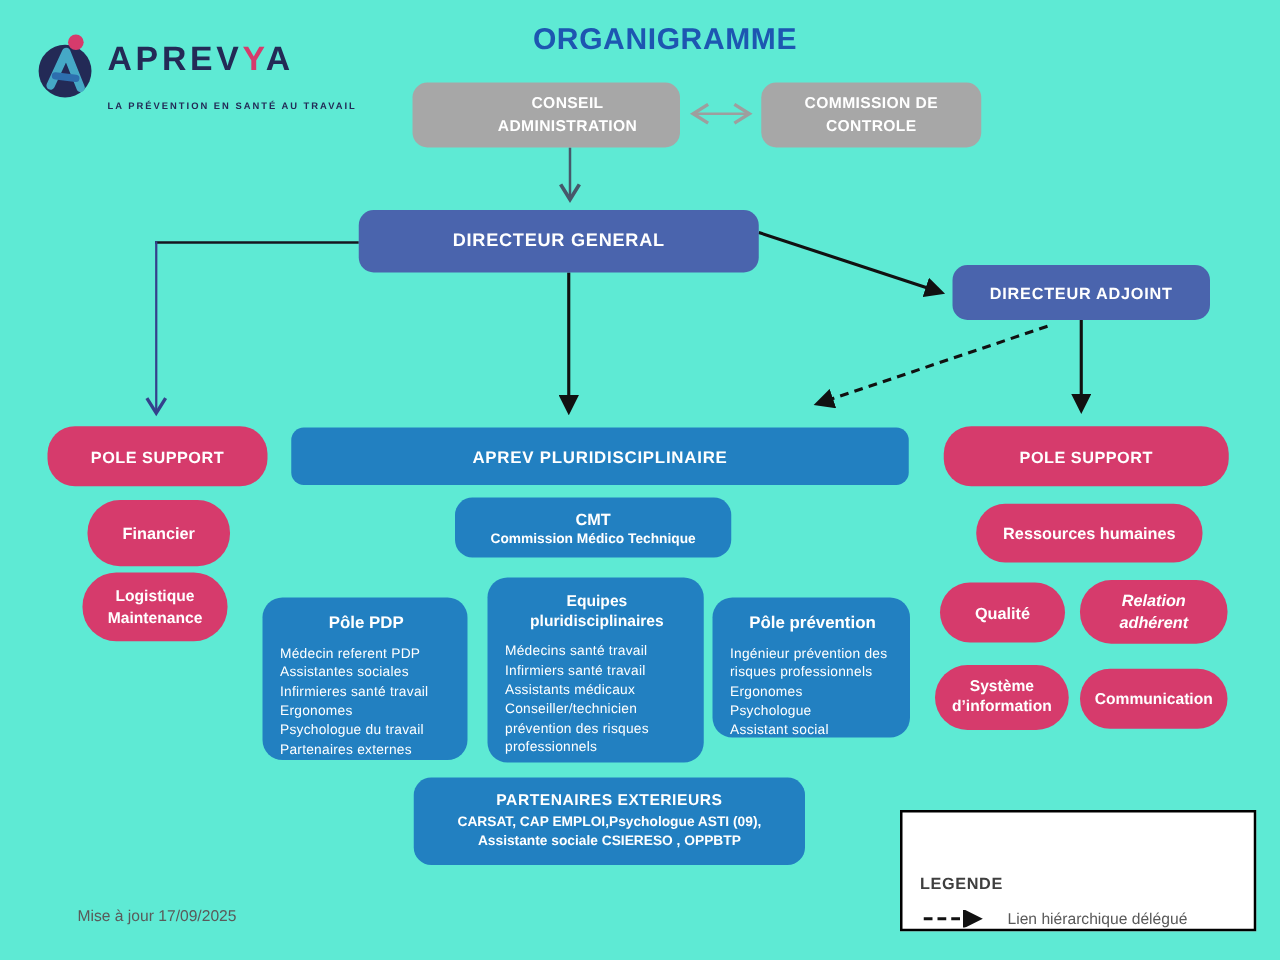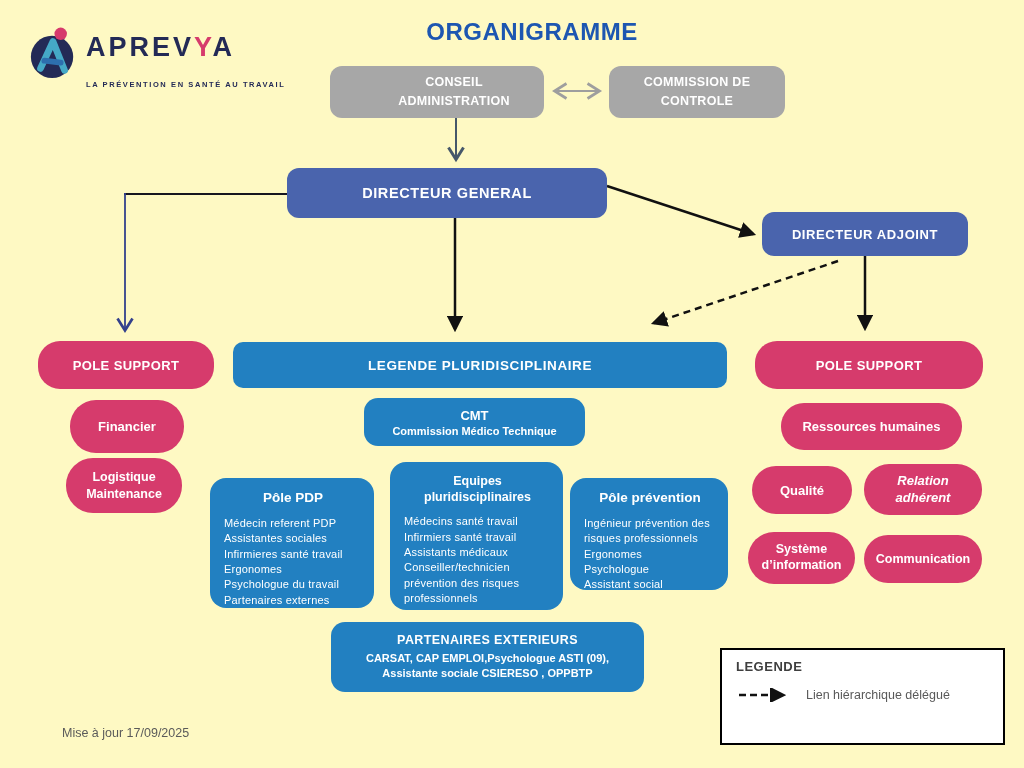--- a/index.html
+++ b/index.html
@@ -1,17 +1,17 @@
 <!DOCTYPE html>
 <html><head>
 <meta charset="utf-8">
 <style>
   html,body{margin:0;padding:0;background:#e8e8e8;}
   .canvas{
-    position:relative;width:1024px;height:768px;background:#fef9c3;
+    position:relative;width:1024px;height:768px;background:#5eead4;
     font-family:"Liberation Sans","DejaVu Sans",sans-serif;overflow:hidden;
   }
   .abs{position:absolute;}
   .preline{white-space:pre-line;}
 
   
   .logo{left:28px;top:26px;display:flex;align-items:flex-start;gap:8px;}
   .logo-word{display:flex;flex-direction:column;margin-top:8px;}
   .brand{font-size:27px;font-weight:bold;letter-spacing:3px;color:#232a56;line-height:1;}
   .brand .accent{color:#d63b6c;}
@@ -29,21 +29,21 @@
   .blue{background:#2280c1;}
   .pink{background:#d63b6c;}
 
   .member-box{align-items:stretch;justify-content:flex-start;border-radius:16px;
     padding:12px 12px 10px 14px;text-align:left;}
   .member-box .mb-title{text-align:center;font-size:13.5px;font-weight:bold;margin-bottom:9px;line-height:1.25;}
   .member-box .mb-list{font-size:11px;font-weight:normal;line-height:1.4;letter-spacing:0.2px;}
 
   
   .legend{left:720px;top:648px;width:285px;height:97px;border:2.5px solid #000;background:#fff;box-sizing:border-box;padding:9px 14px;}
-  .legend-title{font-size:13px;font-weight:bold;color:#3f3f3f;letter-spacing:0.5px;margin-bottom:10px;}
+  .legend-title{font-size:13px;font-weight:bold;color:#3f3f3f;letter-spacing:0.5px;margin-bottom:10px;margin-top:40px;}
   .legend-row{display:flex;align-items:center;gap:12px;height:22px;}
   .legend-label{font-size:12.5px;color:#595959;}
 
   .footer-note{left:62px;top:726px;font-size:12.5px;color:#5a5a5a;}
 
   svg.wires{position:absolute;left:0;top:0;pointer-events:none;}
 </style>
 </head>
 <body>
 
@@ -91,21 +91,21 @@
 
   <div class="abs node gray preline" style="left:330px;top:66px;width:214px;height:52px;padding-left:34px;">CONSEIL
 ADMINISTRATION</div>
   <div class="abs node gray preline" style="left:609px;top:66px;width:176px;height:52px;">COMMISSION DE
 CONTROLE</div>
 
   <div class="abs node indigo" style="left:287px;top:168px;width:320px;height:50px;font-size:14.5px;">DIRECTEUR GENERAL</div>
   <div class="abs node indigo" style="left:762px;top:212px;width:206px;height:44px;font-size:13px;">DIRECTEUR ADJOINT</div>
 
   <div class="abs node pink" style="left:38px;top:341px;width:176px;height:48px;border-radius:22px;font-size:13px;letter-spacing:0.4px;">POLE SUPPORT</div>
-  <div class="abs node blue" style="left:233px;top:342px;width:494px;height:46px;border-radius:10px;font-size:13.5px;letter-spacing:0.6px;">LEGENDE PLURIDISCIPLINAIRE</div>
+  <div class="abs node blue" style="left:233px;top:342px;width:494px;height:46px;border-radius:10px;font-size:13.5px;letter-spacing:0.6px;">APREV PLURIDISCIPLINAIRE</div>
   <div class="abs node pink" style="left:755px;top:341px;width:228px;height:48px;border-radius:22px;font-size:13px;letter-spacing:0.4px;">POLE SUPPORT</div>
 
   <div class="abs node pink" style="left:70px;top:400px;width:114px;height:53px;border-radius:26px;font-size:13px;">Financier</div>
   <div class="abs node pink preline" style="left:66px;top:458px;width:116px;height:55px;border-radius:27px;font-size:12.5px;line-height:1.3;">Logistique
 Maintenance</div>
 
   <div class="abs node blue" style="left:364px;top:398px;width:221px;height:48px;border-radius:14px;">
     <div style="font-size:13px;">CMT</div>
     <div style="font-size:11px;margin-top:2px;">Commission Médico Technique</div>
   </div>

